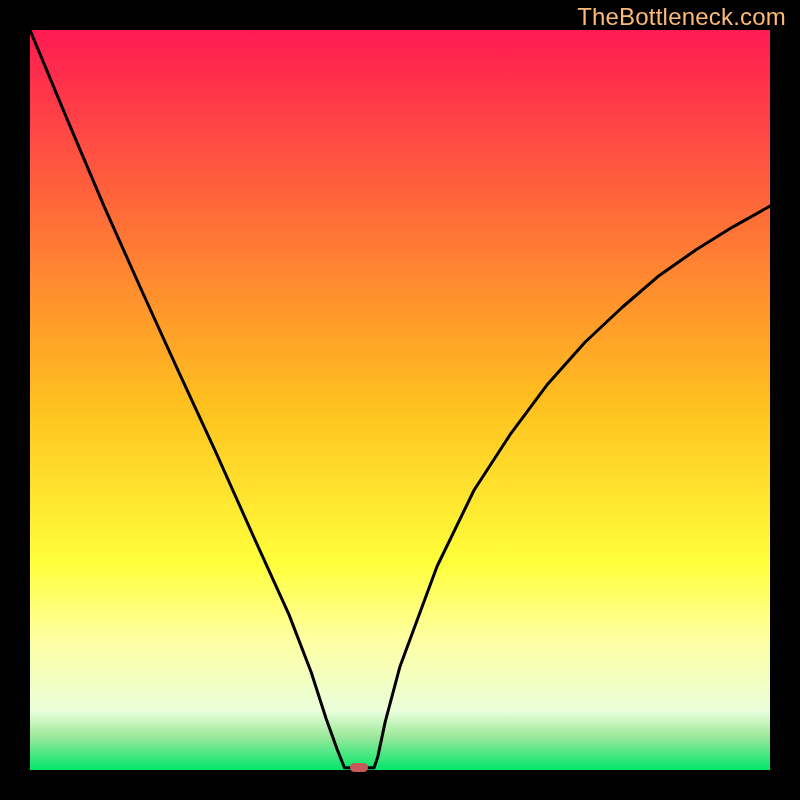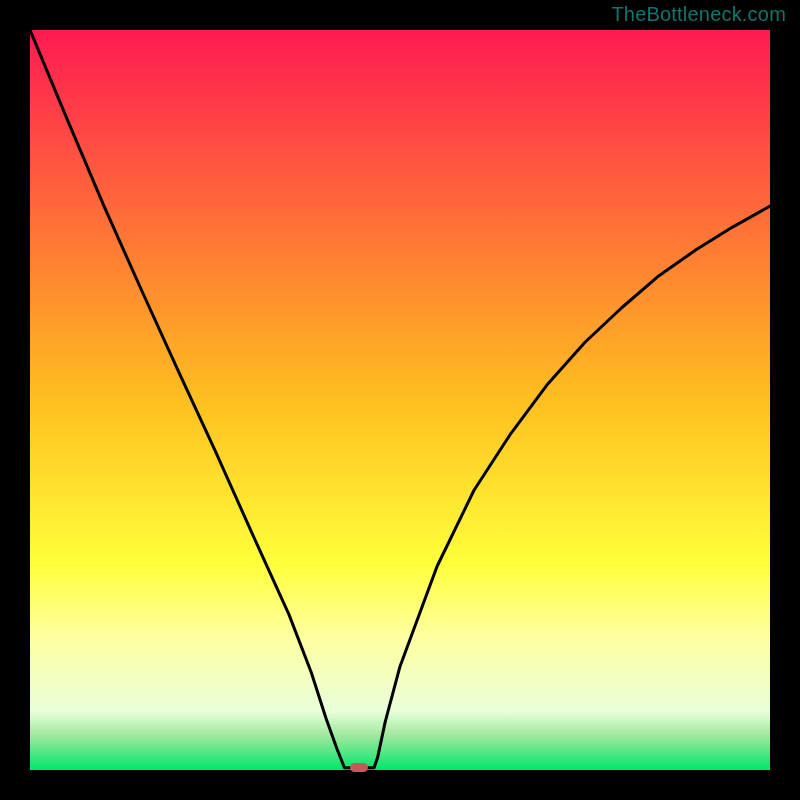--- a/index.html
+++ b/index.html
@@ -14,22 +14,22 @@
   .frame {
     position: relative;
     width: 800px;
     height: 800px;
     background: #000;
   }
   .watermark {
     position: absolute;
     top: 3px;
     right: 14px;
-    color: #0f766e;
-    font-size: 20px;
+    color: #fdba74;
+    font-size: 24px;
     font-weight: 500;
     letter-spacing: 0.2px;
     z-index: 10;
   }
   .plot {
     position: absolute;
     left: 30px;
     top: 30px;
     width: 740px;
     height: 740px;

